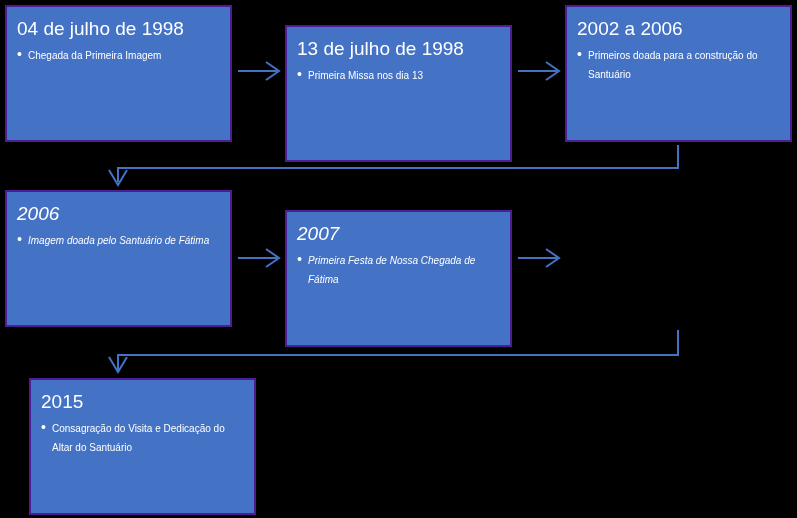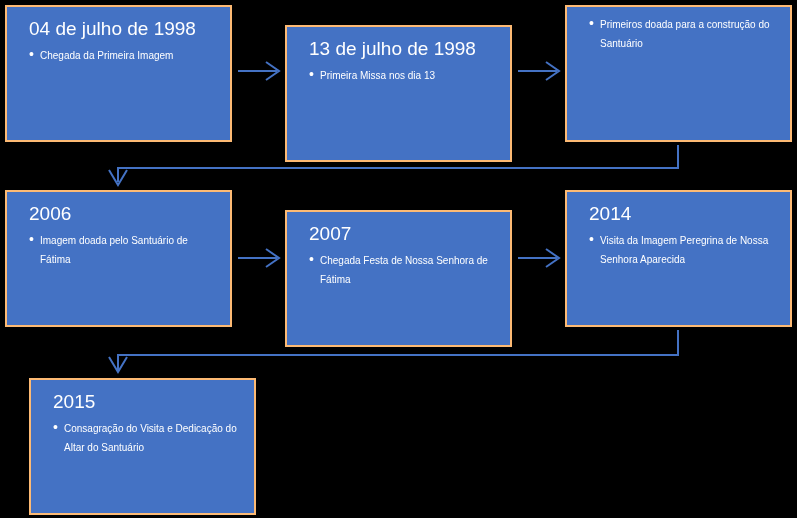--- a/index.html
+++ b/index.html
@@ -14,22 +14,22 @@
     background: #000000;
     overflow: hidden;
     font-family: "Liberation Sans", sans-serif;
   }
 
   
   .node {
     position: absolute;
     box-sizing: border-box;
     background: #4472C4;
-    border: 2px solid #fdba74;
-    padding: 8px 10px 8px 20px;
+    border: 2px solid #4c1d95;
+    padding: 8px 10px 8px 8px;
     color: #FFFFFF;
     overflow: hidden;
   }
   .node-title {
     font-size: 19px;
     line-height: 23px;
     color: #FFFFFF;
     letter-spacing: 0px;
     margin: 2px 0 6px 2px;
     white-space: pre-line;
@@ -52,21 +52,21 @@
     position: absolute;
     left: 0;
     top: -1px;
     font-size: 14px;
     line-height: 19px;
     color: #FFFFFF;
   }
 
   
   .r1 { top: 5px; }
-  .r2 { top: 190px; }
+  .r2 { top: 190px; font-style: italic; }
   .r3 { top: 378px; margin-left: 24px; }
   .c1 { left: 5px; }
   .c2 { left: 285px; margin-top: 20px; }
   .c3 { left: 565px; }
   .node { width: 227px; height: 137px; }
 
   
   #connectors {
     position: absolute;
     left: 0;
@@ -134,45 +134,40 @@
   </div>
 
   <div class="node r1 c2">
     <div class="node-title">13 de julho de 1998</div>
     <ul class="node-bullets">
       <li>Primeira Missa nos dia 13</li>
     </ul>
   </div>
 
   <div class="node r1 c3">
+    <div class="node-title">2002 a 2006</div>
     <ul class="node-bullets">
       <li>Primeiros doada para a construção do Santuário</li>
     </ul>
   </div>
 
   <div class="node r2 c1">
     <div class="node-title">2006</div>
     <ul class="node-bullets">
       <li>Imagem doada pelo Santuário de Fátima</li>
     </ul>
   </div>
 
   <div class="node r2 c2">
     <div class="node-title">2007</div>
     <ul class="node-bullets">
-      <li>Chegada Festa de Nossa Senhora de Fátima</li>
+      <li>Primeira Festa de Nossa Chegada de Fátima</li>
     </ul>
   </div>
 
-  <div class="node r2 c3">
-    <div class="node-title">2014</div>
-    <ul class="node-bullets">
-      <li>Visita da Imagem Peregrina de Nossa Senhora Aparecida</li>
-    </ul>
-  </div>
 
   <div class="node r3 c1">
     <div class="node-title">2015</div>
     <ul class="node-bullets">
       <li>Consagração do Visita e Dedicação do Altar do Santuário</li>
     </ul>
   </div>
 
 </div>
 

